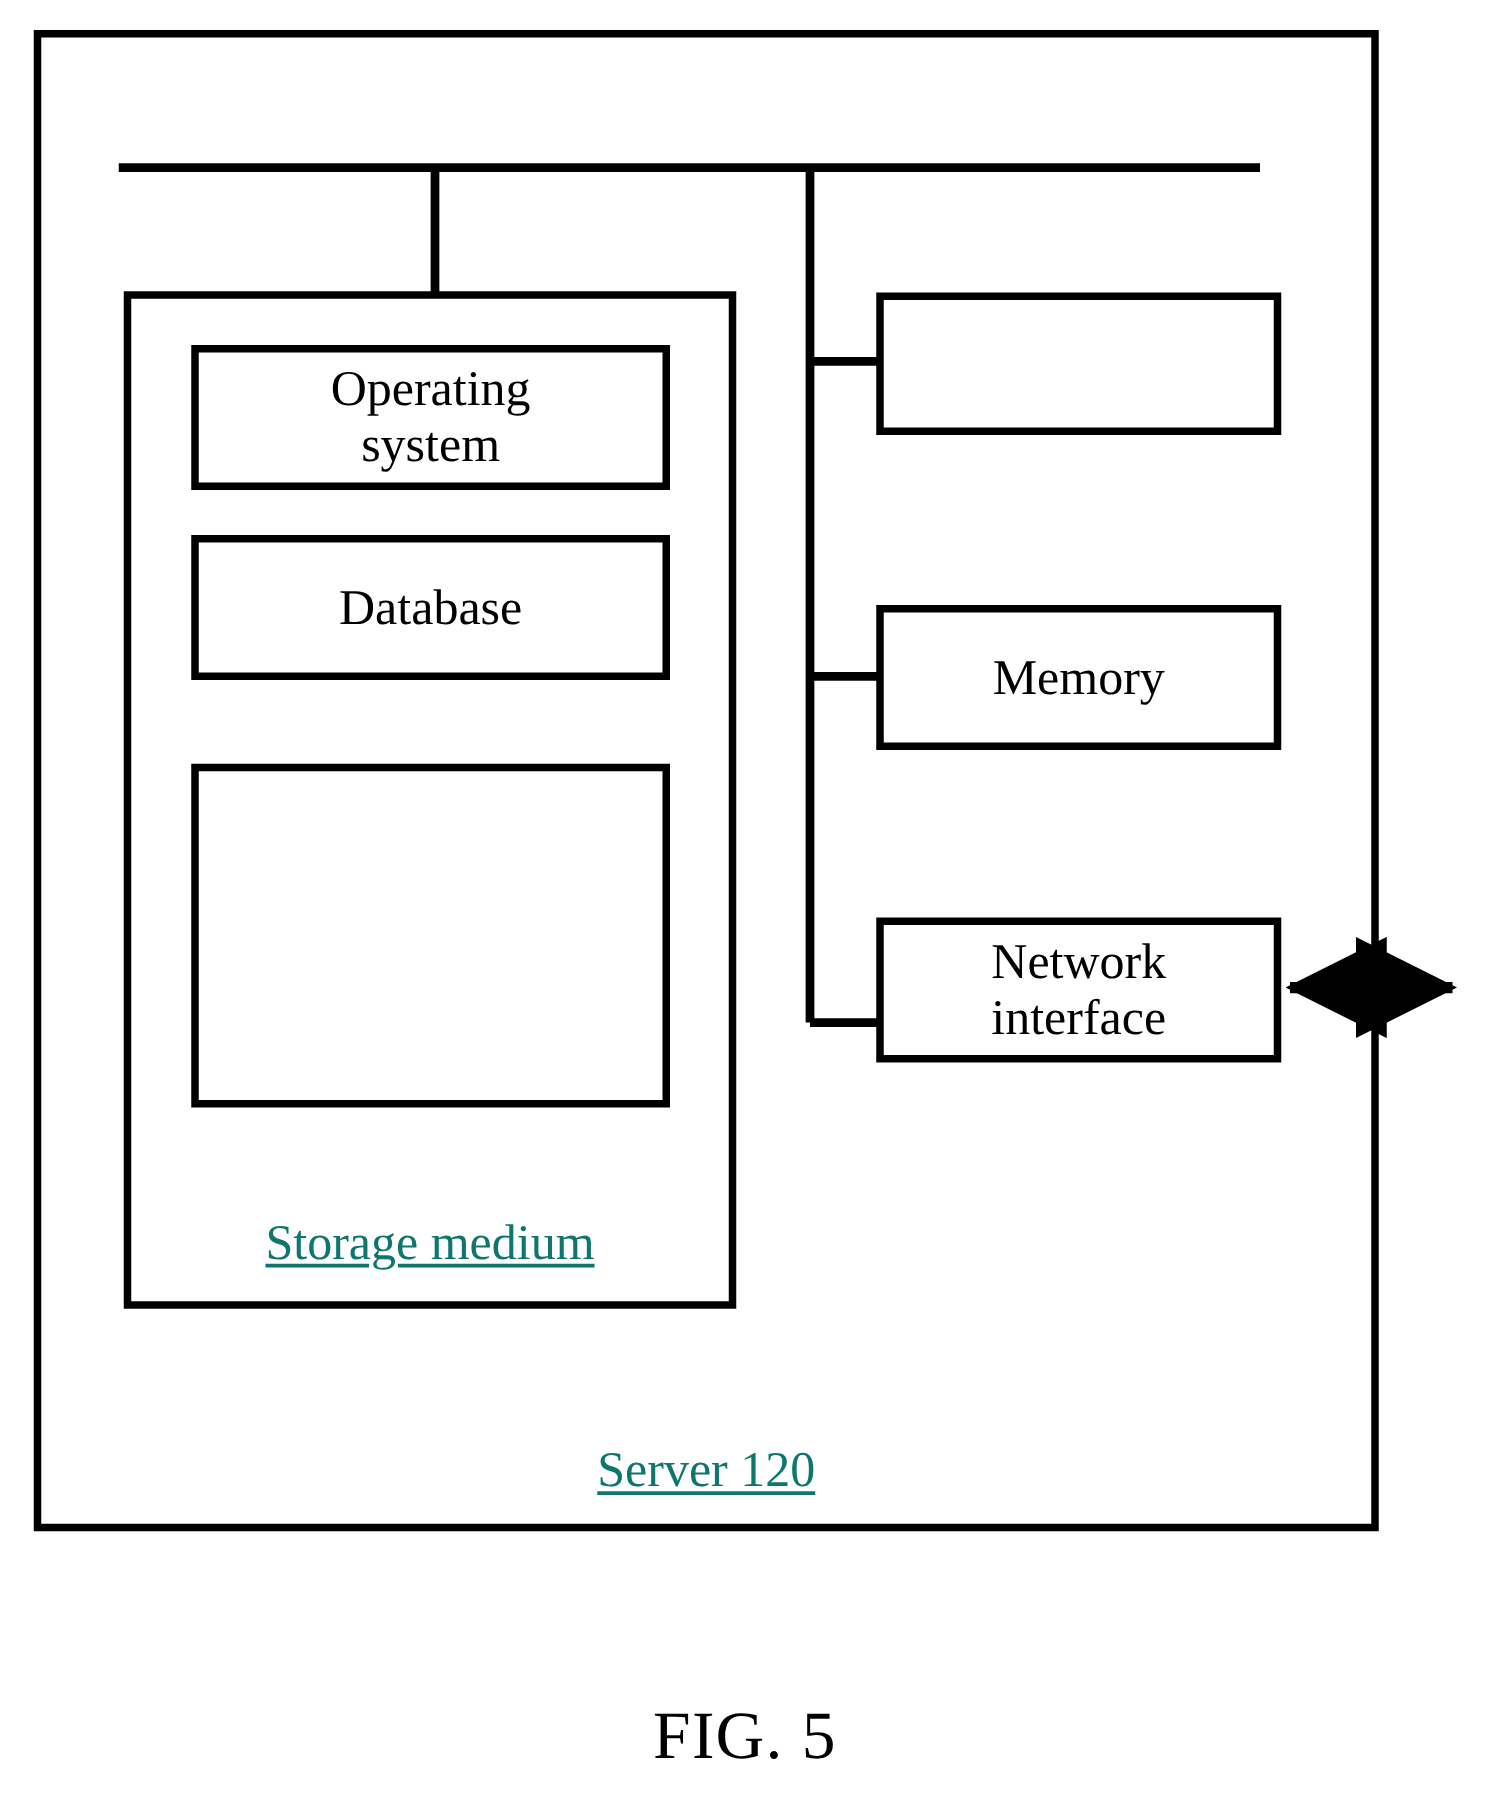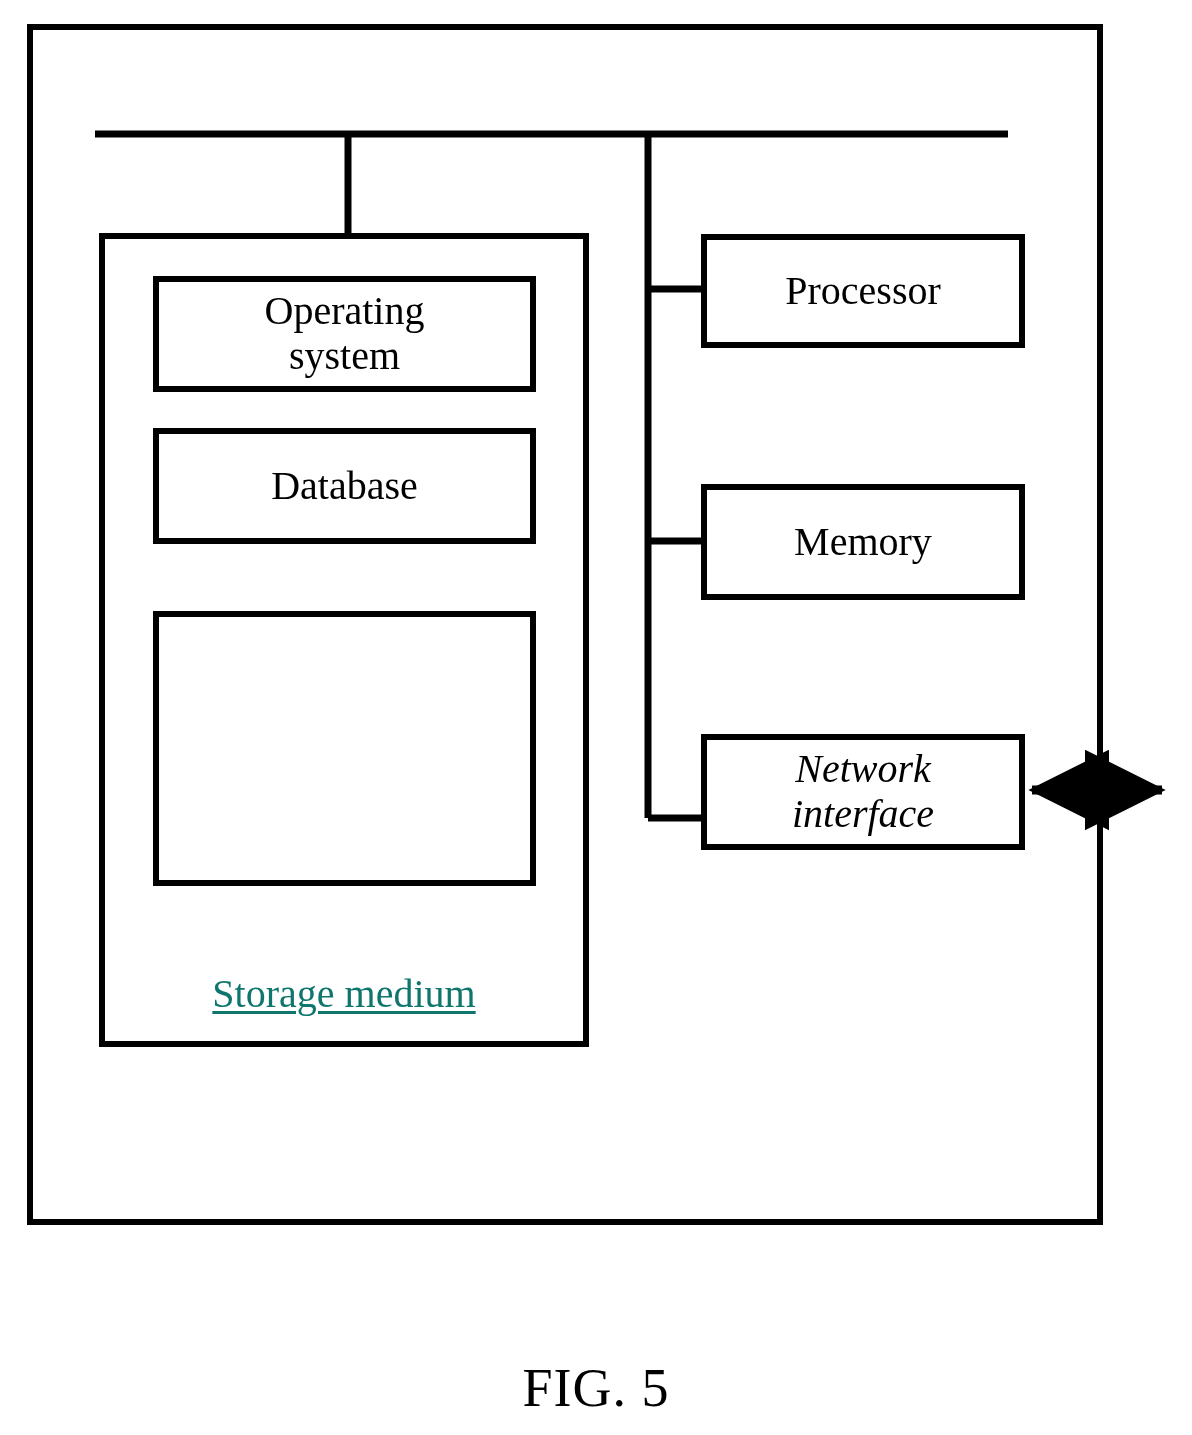--- a/index.html
+++ b/index.html
@@ -107,25 +107,25 @@
 
     <line x1="1032" y1="790" x2="1162" y2="790" stroke="#000000" stroke-width="9" marker-start="url(#arrow-left)" marker-end="url(#arrow-right)"></line>
   </svg>
 
   <div class="box-label" style="left:156px; top:431px; width:377px; height:110px;">Database</div>
 
   <div class="box-label" style="left:156px; top:279px; width:377px; height:110px;">Operating
 system</div>
 
 
-  <div class="box-label" style="left:704px; top:237px; width:318px; height:108px;">Processor</div>
 
   <div class="box-label" style="left:704px; top:487px; width:318px; height:110px;">Memory</div>
 
-  <div class="box-label" style="left:704px; top:737px; width:318px; height:110px;font-style:italic;">Network
+  <div class="box-label" style="left:704px; top:737px; width:318px; height:110px;">Network
 interface</div>
 
   <div class="caption-label underlined" style="left:102px; top:970px; width:484px;">Storage medium</div>
 
+  <div class="caption-label underlined" style="left:30px; top:1152px; width:1070px;">Server 120</div>
 
   <div id="fig-caption">FIG. 5</div>
 
 </div>
 
 </body></html>

